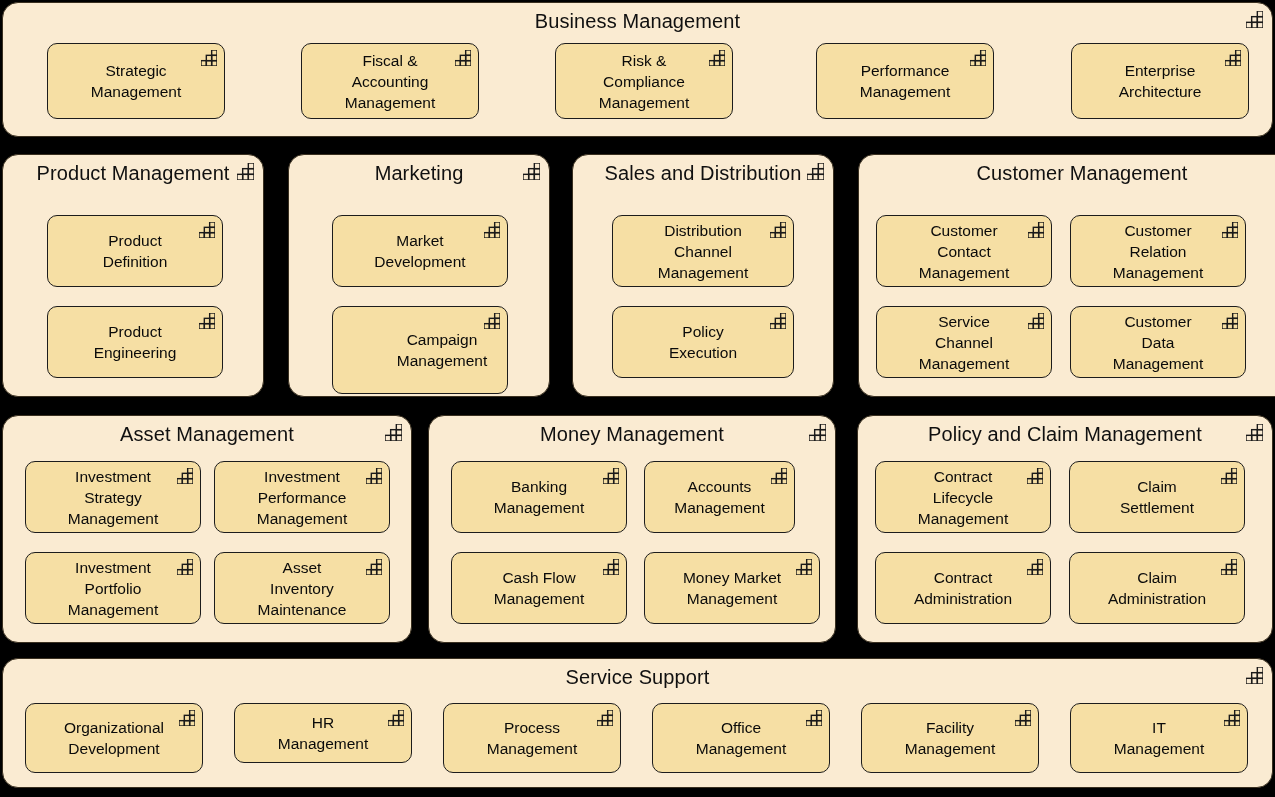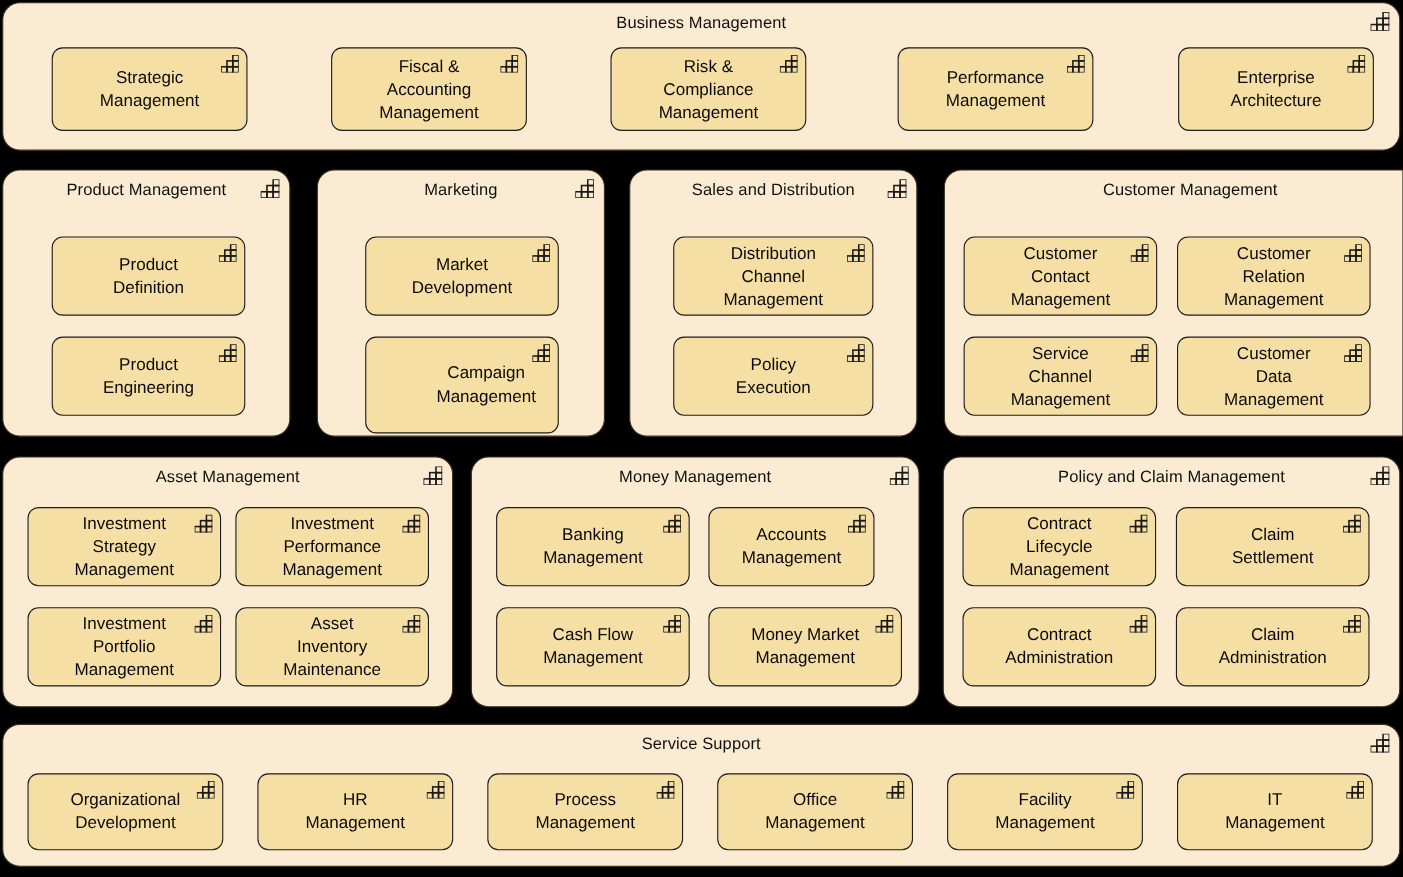--- a/index.html
+++ b/index.html
@@ -23,21 +23,21 @@
     background: #faebd2;
     border: 1.5px solid #3a3020;
     border-radius: 16px;
   }
   .group-title {
     position: absolute;
     top: 6px;
     left: 0;
     right: 0;
     text-align: center;
-    font-size: 15px;
+    font-size: 20px;
     color: #101010;
     line-height: 24px;
     letter-spacing: .1px;
     white-space: nowrap;
   }
   .group > .cap-icon-group {
     position: absolute;
     top: 8px;
     right: 9px;
   }
@@ -609,21 +609,21 @@
           <svg class="cap-icon" width="16" height="16" viewBox="0 0 16 16">
             <rect x="0.00" y="10.67" width="5.33" height="5.33"></rect>
             <rect x="5.33" y="10.67" width="5.33" height="5.33"></rect>
             <rect x="10.67" y="10.67" width="5.33" height="5.33"></rect>
             <rect x="5.33" y="5.33" width="5.33" height="5.33"></rect>
             <rect x="10.67" y="5.33" width="5.33" height="5.33"></rect>
             <rect x="10.67" y="0.00" width="5.33" height="5.33"></rect>
           </svg>
         </span>
     </div>
-    <div class="cap" style="left:231px; top:44px; width:178px; height:70px;">
+    <div class="cap" style="left:231px; top:44px; width:178px; height:60px;">
       <span class="cap-label">HR
 Management</span>
       <span class="cap-icon-box">
           <svg class="cap-icon" width="16" height="16" viewBox="0 0 16 16">
             <rect x="0.00" y="10.67" width="5.33" height="5.33"></rect>
             <rect x="5.33" y="10.67" width="5.33" height="5.33"></rect>
             <rect x="10.67" y="10.67" width="5.33" height="5.33"></rect>
             <rect x="5.33" y="5.33" width="5.33" height="5.33"></rect>
             <rect x="10.67" y="5.33" width="5.33" height="5.33"></rect>
             <rect x="10.67" y="0.00" width="5.33" height="5.33"></rect>

